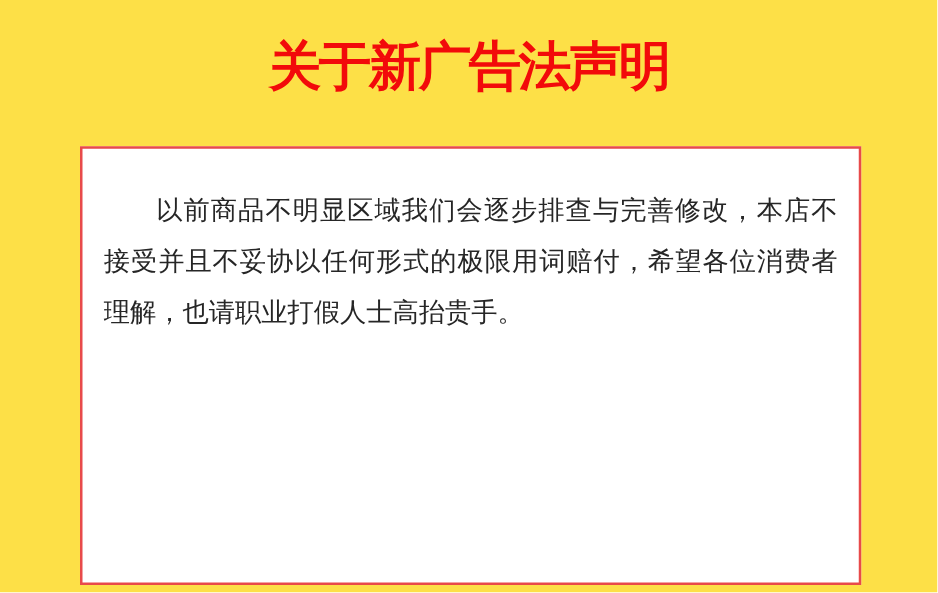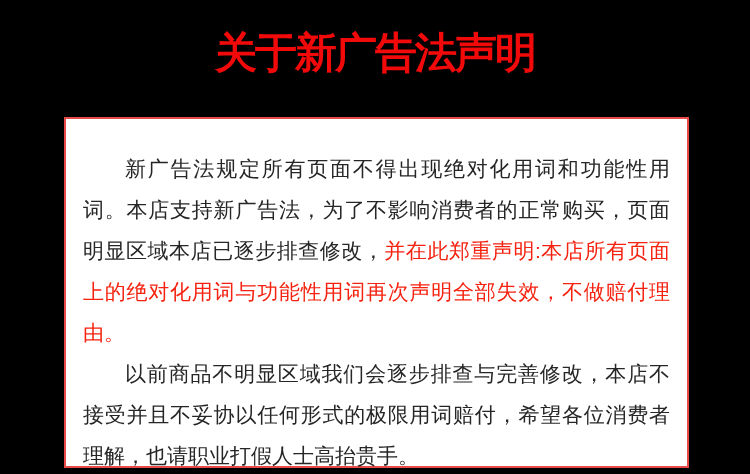--- a/index.html
+++ b/index.html
@@ -5,21 +5,21 @@
   html, body {
     margin: 0;
     padding: 0;
     background: #ffffff;
     font-family: "Liberation Sans", "DejaVu Sans", sans-serif;
   }
   .page {
     position: relative;
     width: 750px;
     height: 474px;
-    background: #000000;
+    background: #fde047;
     overflow: hidden;
   }
   .page-title {
     position: absolute;
     top: 28px;
     left: 0;
     width: 750px;
     margin: 0;
     text-align: center;
     font-size: 42px;
@@ -51,17 +51,16 @@
   }
 </style>
 </head>
 <body>
 
 <div class="page">
   <h1 class="page-title">关于新广告法声明</h1>
 
   <div class="notice-box">
     <div class="notice-body">
-        <p><span style="color: rgb(38, 38, 38);">新广告法规定所有页面不得出现绝对化用词和功能性用词。本店支持新广告法，为了不影响消费者的正常购买，页面明显区域本店已逐步排查修改，</span><span style="color: rgb(245, 34, 15);">并在此郑重声明:本店所有页面上的绝对化用词与功能性用词再次声明全部失效，不做赔付理由。</span></p>
         <p><span style="color: rgb(38, 38, 38);">以前商品不明显区域我们会逐步排查与完善修改，本店不接受并且不妥协以任何形式的极限用词赔付，希望各位消费者理解，也请职业打假人士高抬贵手。</span></p>
       </div>
   </div>
 </div>
 
 </body></html>

